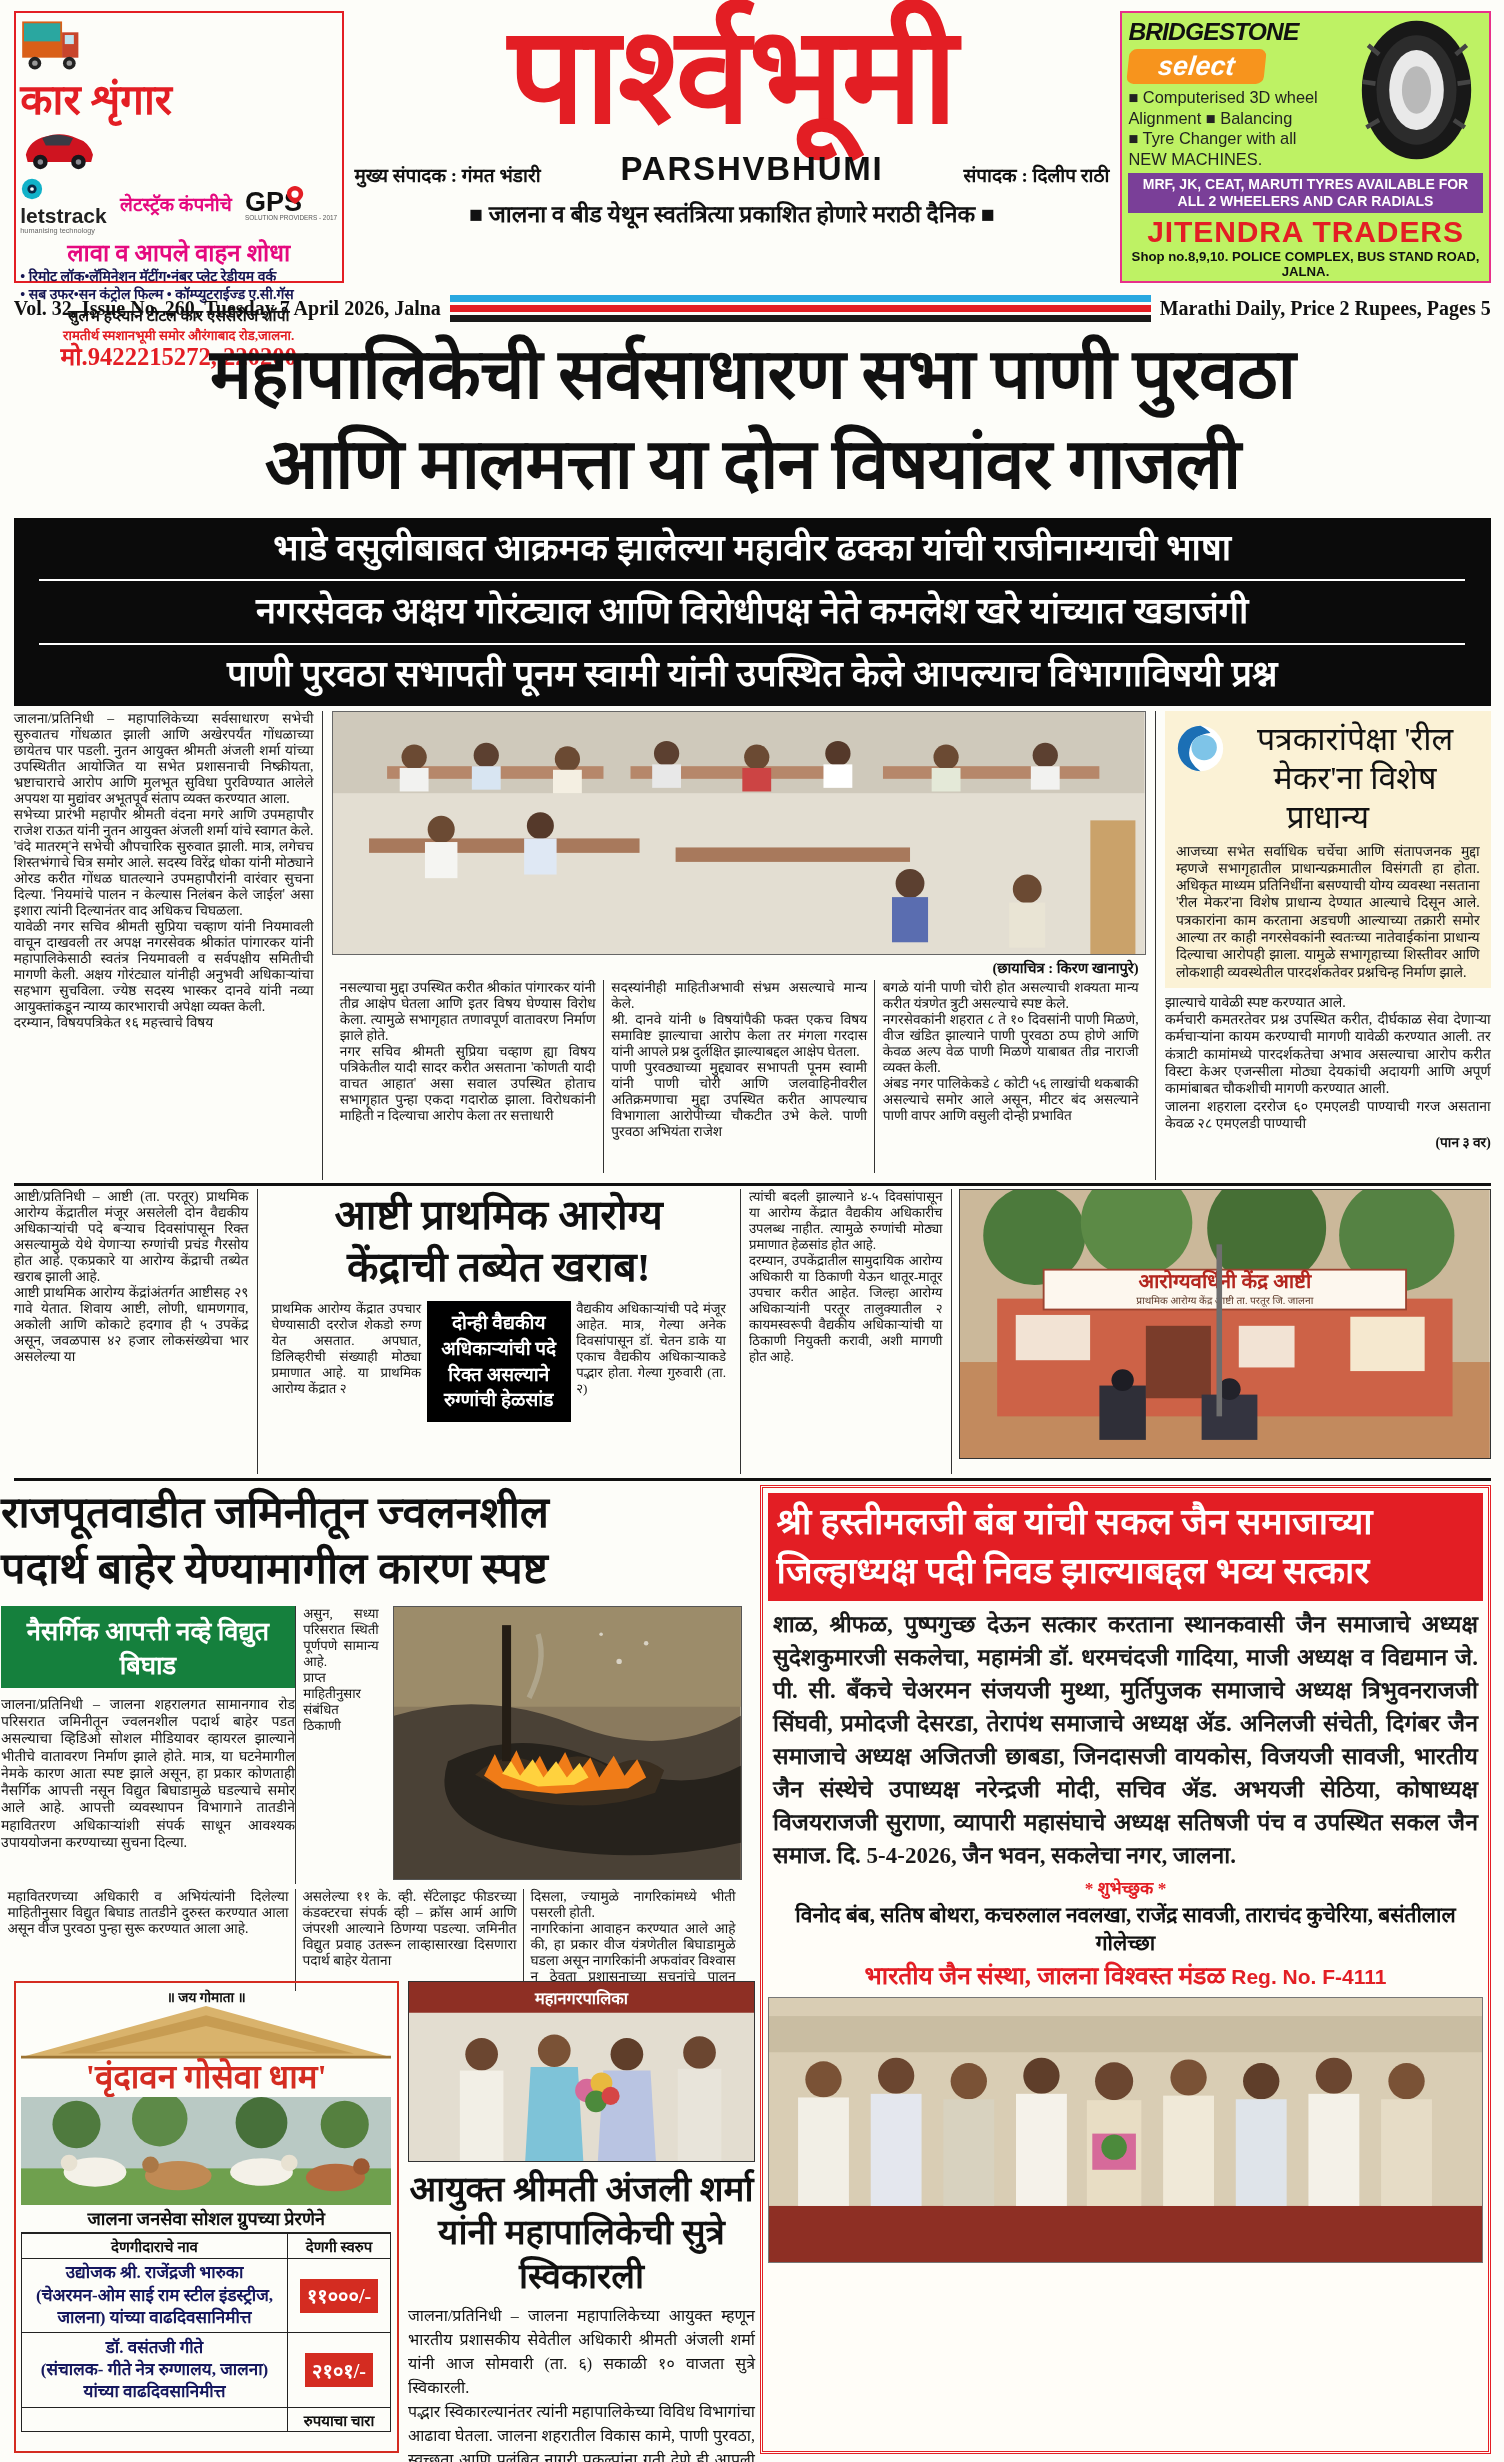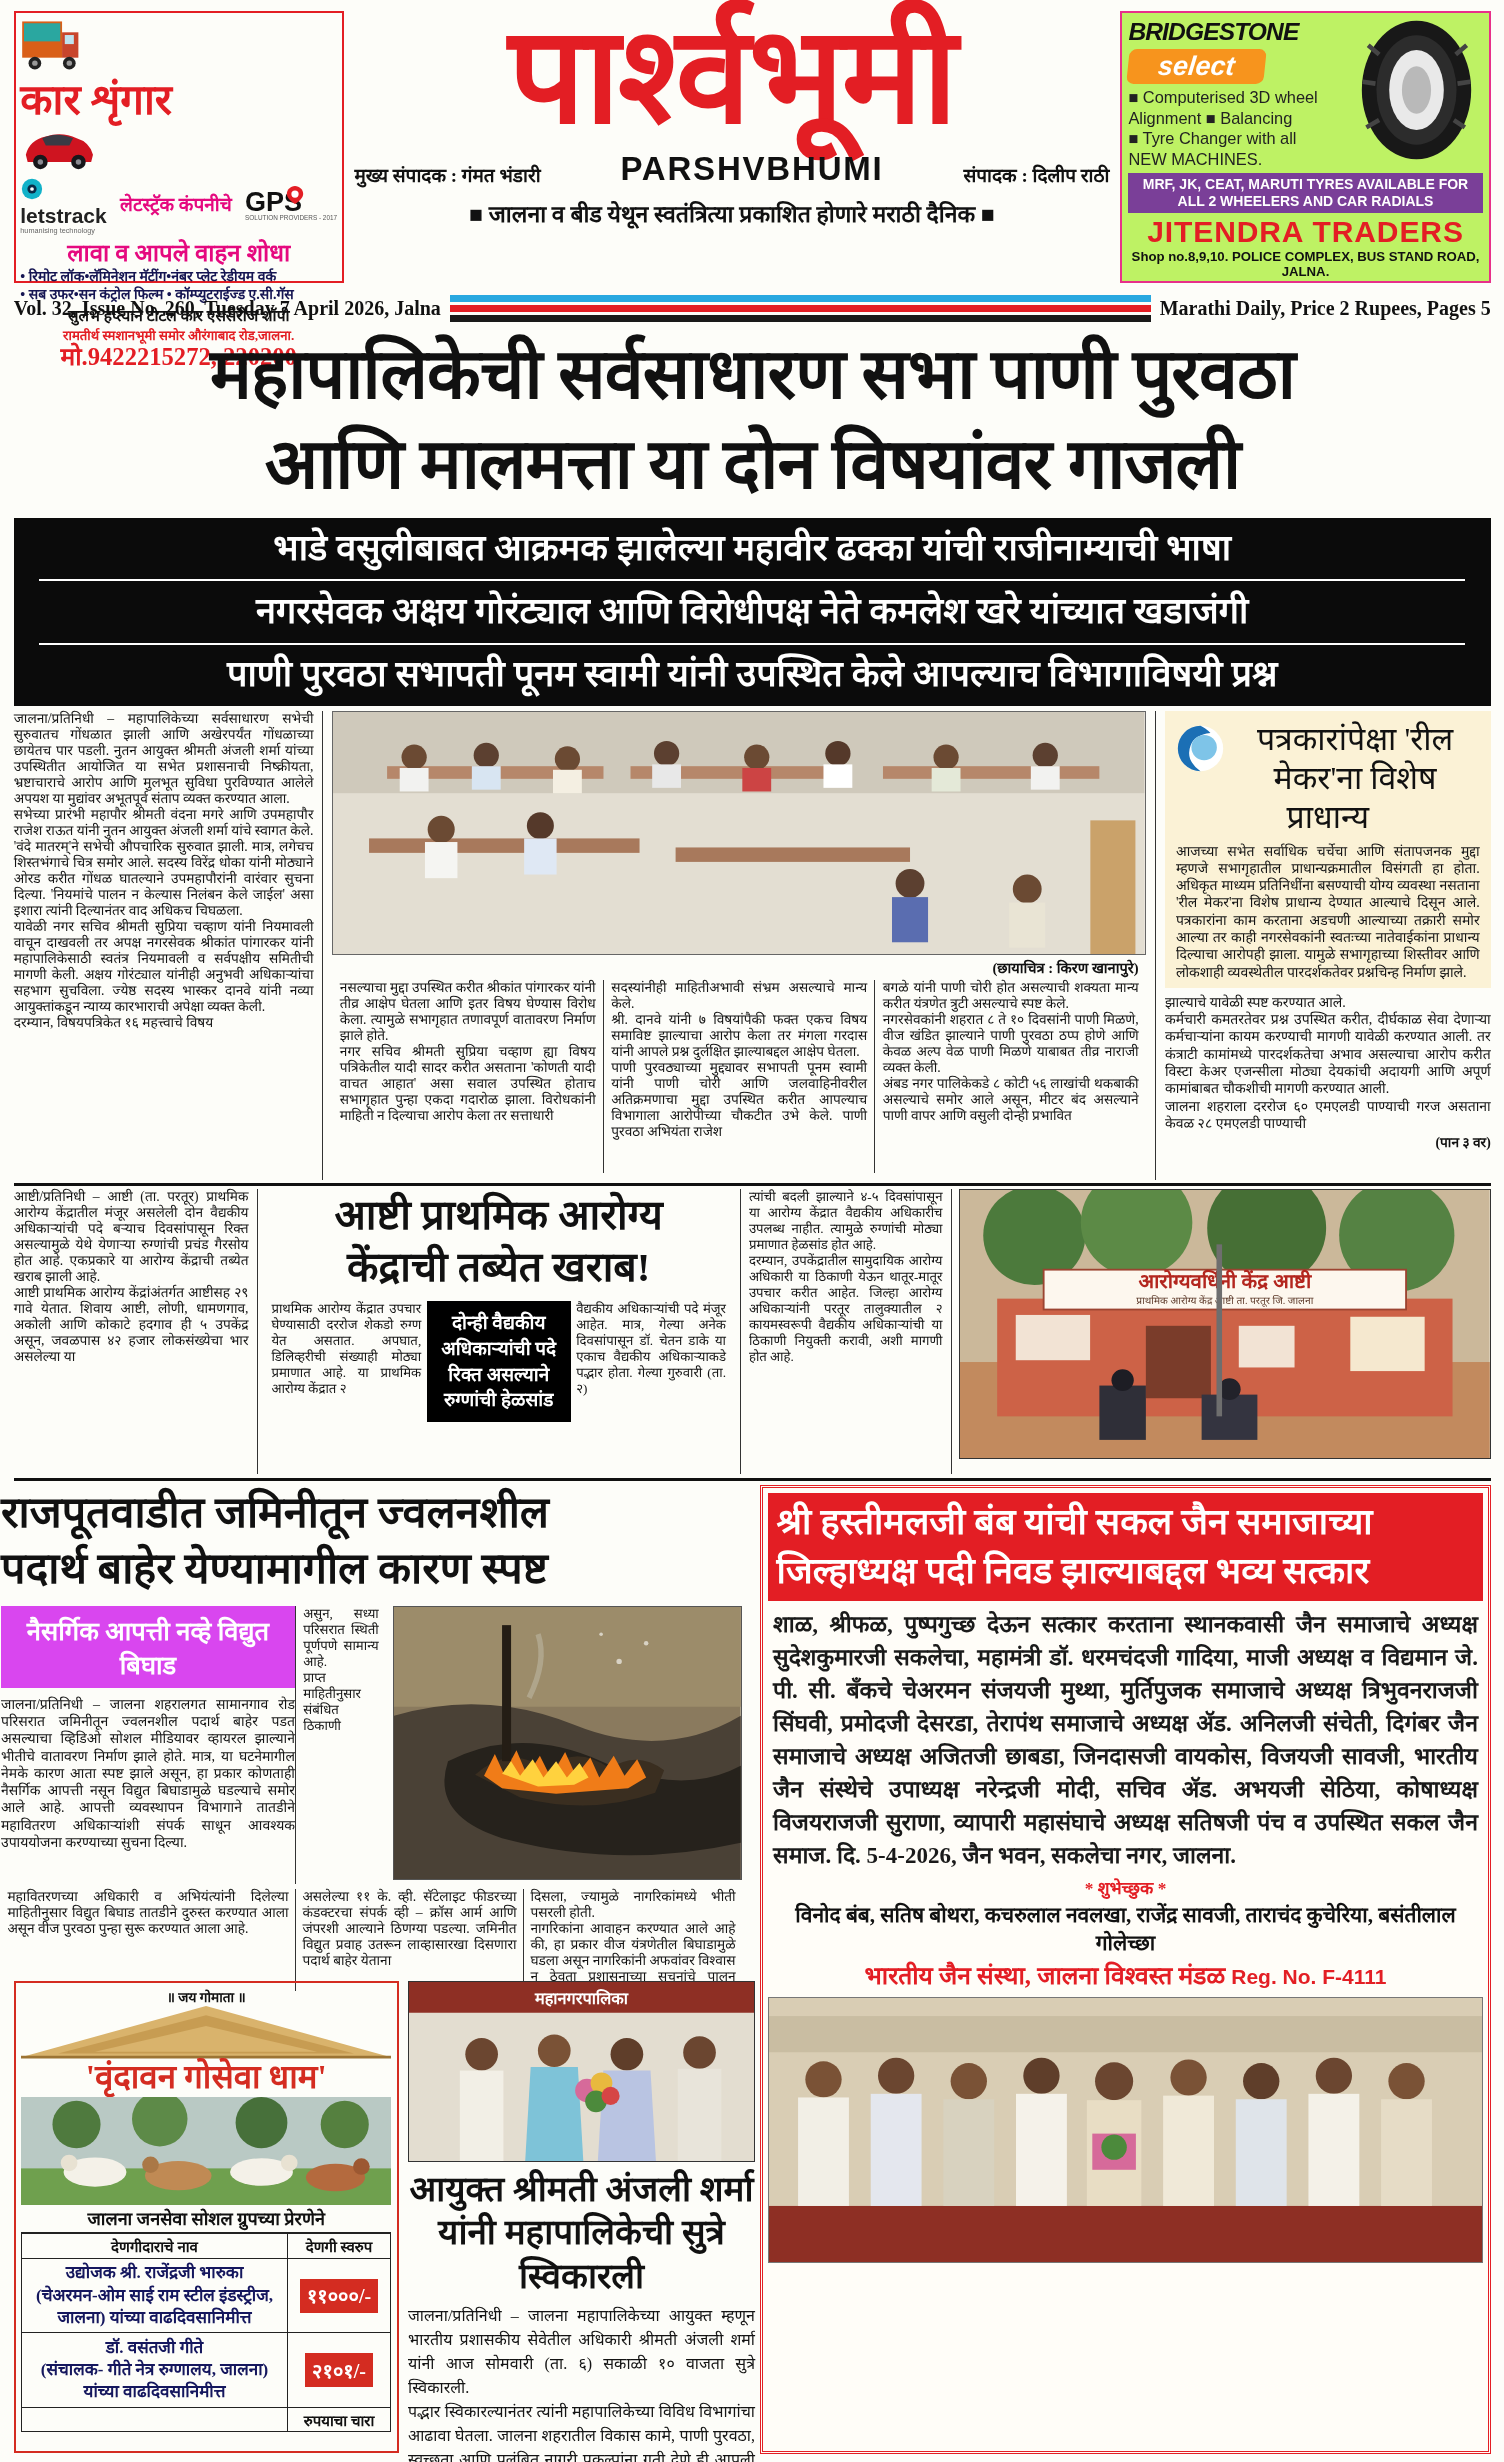--- a/index.html
+++ b/index.html
@@ -74,21 +74,21 @@
   .ashti-row .t { flex:1; padding:0 5.5px; }
   .pullq { width:144px; background:#000; color:#fff; font-weight:bold; font-size:19px; line-height:1.35; text-align:center; padding:9px 5.5px; }
   .ashti-c4 { width:212px; padding:0 8.2px; border-left:1.4px solid #333; border-right:1.4px solid #333; }
   .ashti-photo { flex:1; padding-left:7.3px; }
   .ashti-photo svg { width:100%; height:270px; border:1.4px solid #333; }
   
   .raj { left:1px; top:1485px; width:741px; height:487px; }
   .raj-hl { font-weight:bold; font-size:43px; line-height:1.3; text-align:left; }
   .raj-grid { display:flex; margin-top:9px; }
   .raj-left { width:294px; }
-  .raj-redbox { background:#d946ef; color:#fff; font-weight:bold; font-size:25.5px; text-align:center; padding:7.3px 3.6px; margin-bottom:7.3px; }
+  .raj-redbox { background:#15803d; color:#fff; font-weight:bold; font-size:25.5px; text-align:center; padding:7.3px 3.6px; margin-bottom:7.3px; }
   .raj-narrow { width:91px; padding:0 7.3px; border-left:1.4px solid #333; }
   .raj-photo { flex:1; }
   .raj-photo svg { width:100%; height:274px; border:0.9px solid #555; }
   .raj-bottom { display:flex; margin-top:5.5px; height:102px; }
   .raj-bottom > div { padding:0 6.4px; }
   .raj-bottom > div + div { border-left:1.4px solid #333; }
   
   .jain { left:760px; top:1485px; width:731px; height:969px; border:3.6px double #e31e24; background:#fffdf8; padding:4.6px; }
   .jain-hd { background:#e31e24; color:#fff; font-weight:bold; font-size:36px; line-height:1.35; padding:5.5px 9px; }
   .jain-body { font-size:23px; line-height:33px; text-align:justify; margin-top:7.3px; padding:0 5.5px; font-weight:bold; color:#1a1a1a; }

